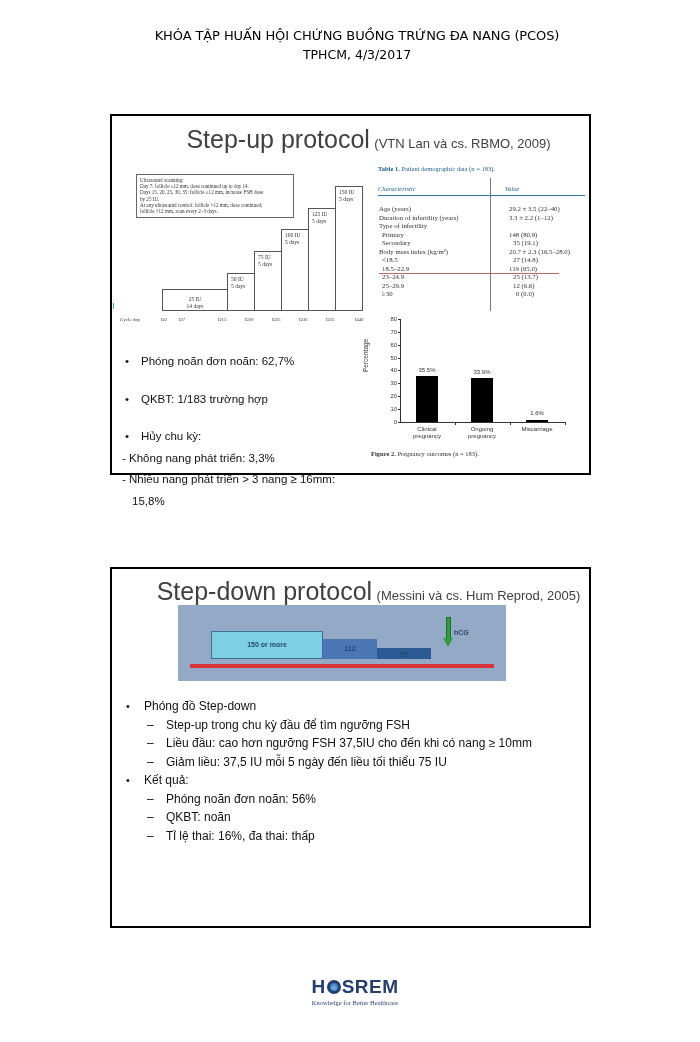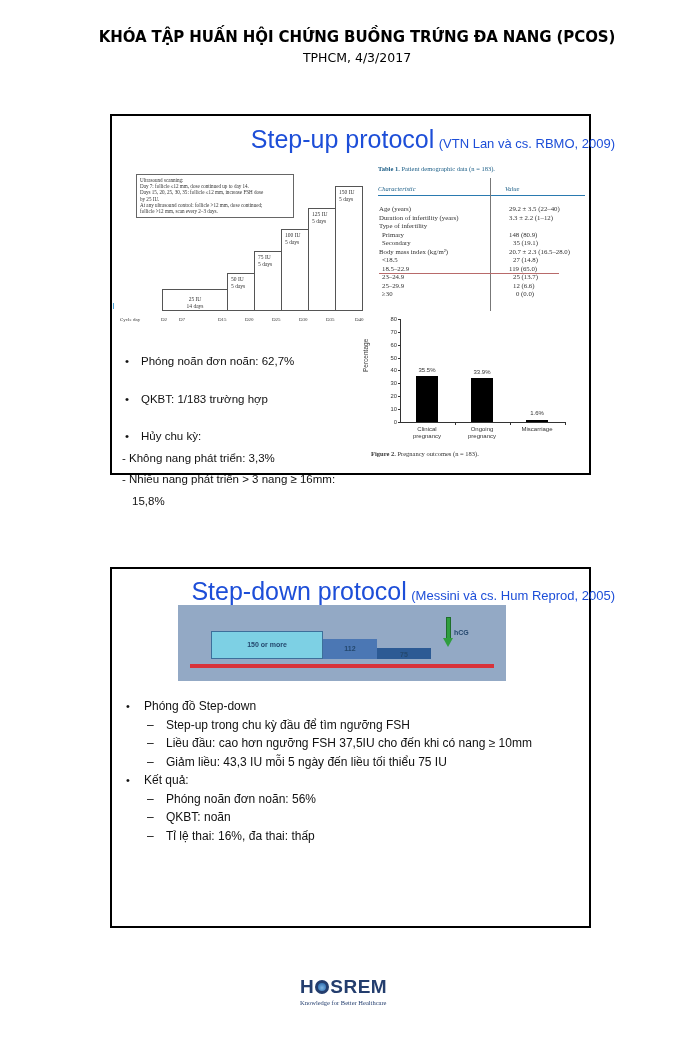--- a/index.html
+++ b/index.html
@@ -1,27 +1,27 @@
 <!DOCTYPE html>
 <html><head>
 <meta charset="utf-8">
 <style>
   * { margin: 0; padding: 0; box-sizing: border-box; }
   html, body { width: 700px; height: 1042px; background: #ffffff; overflow: hidden; }
   body { position: relative; font-family: "Liberation Sans", sans-serif; color: #000; }
 
   .doc-header { position: absolute; left: 0; top: 28px; width: 700px; text-align: center; }
-  .doc-title { font-family: "DejaVu Sans", sans-serif; font-weight: bold; font-size: 15px; letter-spacing: -0.1px; margin-left: 14px; }
+  .doc-title { font-family: "DejaVu Sans", sans-serif; font-weight: normal; font-size: 13px; letter-spacing: -0.1px; margin-left: 14px; }
   .doc-subtitle { font-family: "DejaVu Sans", sans-serif; font-size: 12.5px; margin-top: 4px; margin-left: 14px; }
 
   .slide { position: absolute; left: 110px; width: 481px; height: 361px; border: 2px solid #000; background: #fff; }
   #slide1 { top: 114px; }
   #slide2 { top: 567px; }
 
-  .slide-title { position: absolute; left: 16px; width: 100%; text-align: right; color: #1d4ed8; white-space: nowrap; }
+  .slide-title { position: absolute; left: 8px; width: 100%; text-align: center; color: #404040; white-space: nowrap; }
   .slide-title .main { font-size: 25px; }
   .slide-title .cite { font-size: 13px; }
   #slide1 .slide-title { top: 9px; margin-left: 10px; }
   #slide2 .slide-title { top: 8px; margin-left: 10px; }
 
   
   .stepup { position: absolute; left: 5px; top: 52px; width: 254px; height: 165px; font-family: "Liberation Serif", serif; color: #333; }
   .us-box { position: absolute; left: 19px; top: 6px; width: 158px; height: 44px; border: 1px solid #666; padding: 2px 3px; font-size: 5.1px; line-height: 6.2px; }
   .step { position: absolute; border: 1px solid #555; border-bottom: 1px solid #555; font-size: 5.5px; line-height: 6.5px; padding: 2px 3px; background: #fff; }
   .step.center { text-align: center; padding-top: 6px; }
@@ -68,21 +68,21 @@
   .sd-arrow-head { position: absolute; left: 265px; top: 33px; width: 0; height: 0; border-left: 5.5px solid transparent; border-right: 5.5px solid transparent; border-top: 9px solid #2f9e3e; }
   .sd-hcg { position: absolute; left: 276px; top: 24px; font-size: 7px; font-weight: bold; color: #24486e; }
 
   
   .s2-bullets { position: absolute; left: 14px; top: 128px; width: 460px; font-size: 12px; color: #111; line-height: 18.5px; }
   .s2-bullets .l1 { position: relative; padding-left: 18px; }
   .s2-bullets .l1::before { content: "•"; position: absolute; left: 0; top: 0; font-size: 11px; }
   .s2-bullets .l2 { position: relative; padding-left: 40px; }
   .s2-bullets .l2::before { content: "–"; position: absolute; left: 21px; top: 0; }
 
-  .logo { position: absolute; left: 300px; top: 976px; width: 110px; text-align: left; }
+  .logo { position: absolute; left: 300px; top: 976px; width: 110px; text-align: center; }
   .logo-word { font-family: "Liberation Sans", sans-serif; font-weight: bold; font-size: 19px; color: #243e6e; letter-spacing: 0.5px; }
   .logo-o { display: inline-block; width: 14px; height: 14px; border-radius: 50%; border: 3px solid #243e6e; background: radial-gradient(circle at 50% 60%, #7fb4e0 0%, #3a78b8 70%); vertical-align: -1px; margin: 0 1px; }
   .logo-tag { font-family: "Liberation Serif", serif; font-size: 6.5px; color: #243e6e; margin-top: 1px; white-space: nowrap; }
 </style>
 </head>
 <body>
 
 <div class="doc-header">
   <div class="doc-title">KHÓA TẬP HUẤN HỘI CHỨNG BUỒNG TRỨNG ĐA NANG (PCOS)</div>
   <div class="doc-subtitle">TPHCM, 4/3/2017</div>
@@ -261,21 +261,21 @@
     <div class="sd-redbar"></div>
     <div class="sd-arrow-shaft"></div>
     <div class="sd-arrow-head"></div>
     <div class="sd-hcg">hCG</div>
   </div>
 
   <div class="s2-bullets">
     <div class="l1">Phóng đồ Step-down</div>
     <div class="l2">Step-up trong chu kỳ đầu để tìm ngưỡng FSH</div>
     <div class="l2">Liều đầu: cao hơn ngưỡng FSH 37,5IU cho đến khi có nang ≥ 10mm</div>
-    <div class="l2">Giảm liều: 43,3 IU mỗi 5 ngày đến liều tối thiểu 75 IU</div>
+    <div class="l2">Giảm liều: 37,5 IU mỗi 5 ngày đến liều tối thiểu 75 IU</div>
     <div class="l1">Kết quả:</div>
     <div class="l2">Phóng noãn đơn noãn: 56%</div>
     <div class="l2">QKBT: noãn</div>
     <div class="l2">Tỉ lệ thai: 16%, đa thai: thấp</div>
   </div>
 </div>
 
 <div class="logo">
   <div class="logo-word"><span>H</span><span class="logo-o"></span><span>SREM</span></div>
   <div class="logo-tag">Knowledge for Better Healthcare</div>

